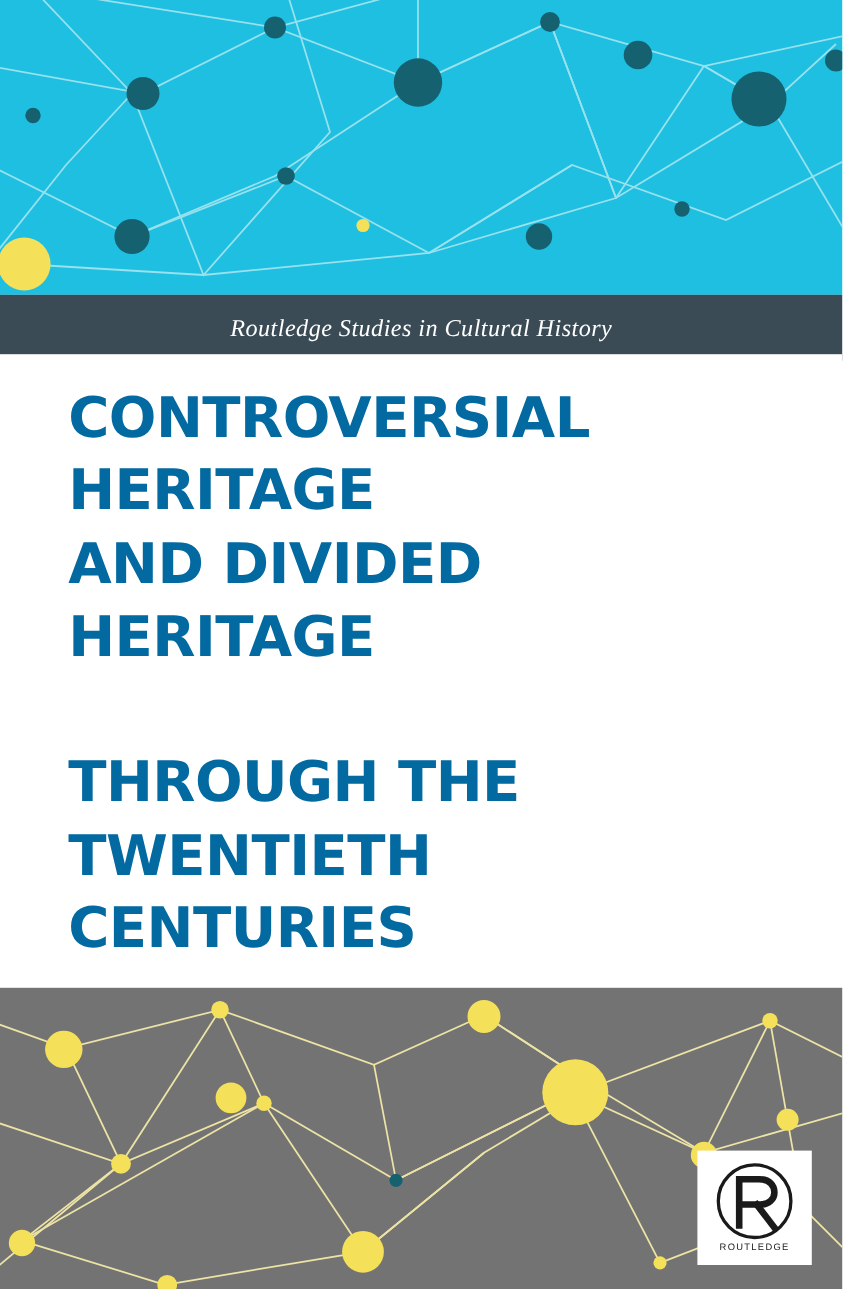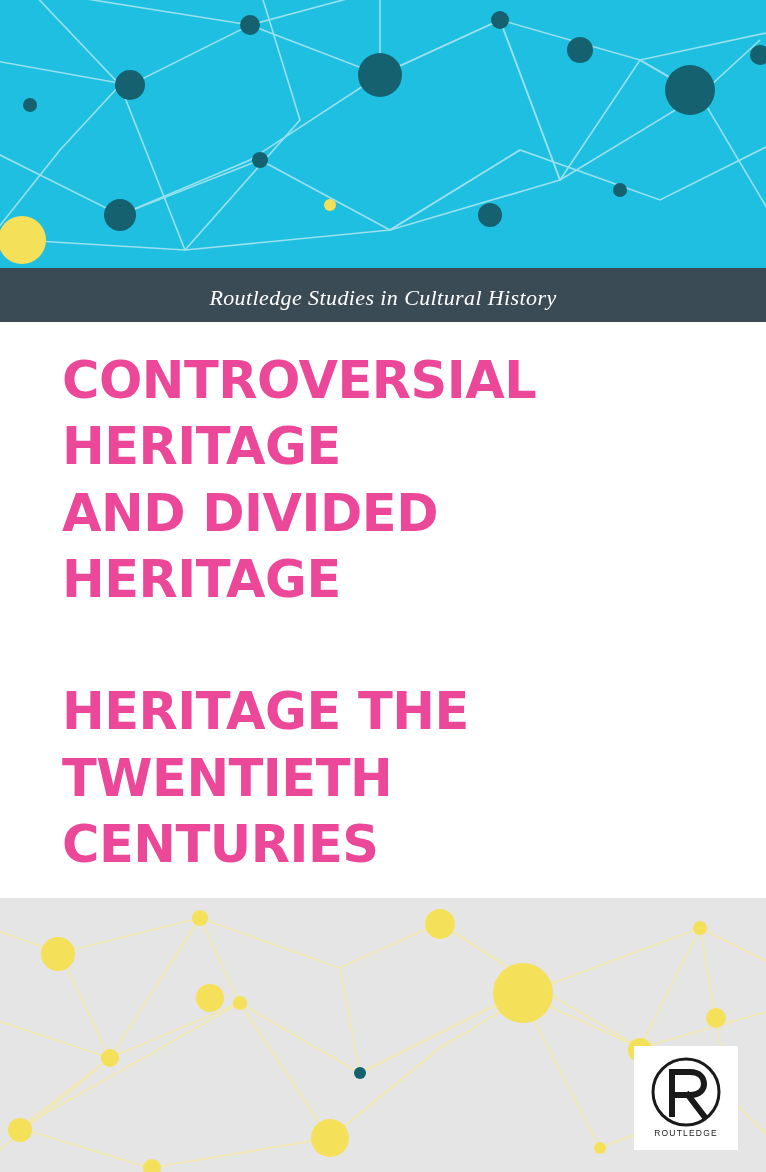--- a/index.html
+++ b/index.html
@@ -27,21 +27,21 @@
     height: 268px;
     background: #1ebfe0;
     overflow: hidden;
   }
   .bottom-art {
     position: absolute;
     left: 0;
     top: 898px;
     width: 766px;
     height: 274px;
-    background: #e5e5e5;
+    background: #737373;
     overflow: hidden;
   }
   .art-svg {
     position: absolute;
     left: 0;
     top: 0;
     display: block;
   }
 
   
@@ -75,21 +75,21 @@
     background: #ffffff;
   }
   .main-title {
     margin: 0;
     padding: 26px 60px 0 62px;
     font-family: "DejaVu Sans", sans-serif;
     font-weight: bold;
     font-size: 51px;
     line-height: 1.30;
     letter-spacing: -0.5px;
-    color: #ec4899;
+    color: #0369a1;
     text-align: left;
   }
   .subtitle {
     margin: 0;
     padding: 18px 62px 0 62px;
     font-family: "DejaVu Sans", sans-serif;
     font-weight: bold;
     font-size: 28px;
     line-height: 1.42;
     letter-spacing: -0.2px;
@@ -187,21 +187,21 @@
 
   <div class="series-bar">
     <span class="series-text">Routledge Studies in Cultural History</span>
   </div>
 
   <div class="title-block">
     <h1 class="main-title">
       <span>CONTROVERSIAL HERITAGE</span><br>
       <span>AND DIVIDED HERITAGE</span><br>
       <br>
-      <span>HERITAGE THE TWENTIETH</span><br>
+      <span>THROUGH THE TWENTIETH</span><br>
       <span>CENTURIES</span>
     </h1>
     <h2 class="subtitle">
       <span>MULTI-ETHNIC CITIES IN THE MEDITERRANEAN</span><br>
       <span>WORLD, VOLUME 2</span>
     </h2>
   </div>
 
   <div class="bottom-art">
     <svg class="art-svg" width="766" height="274" viewBox="0 0 766 274">

